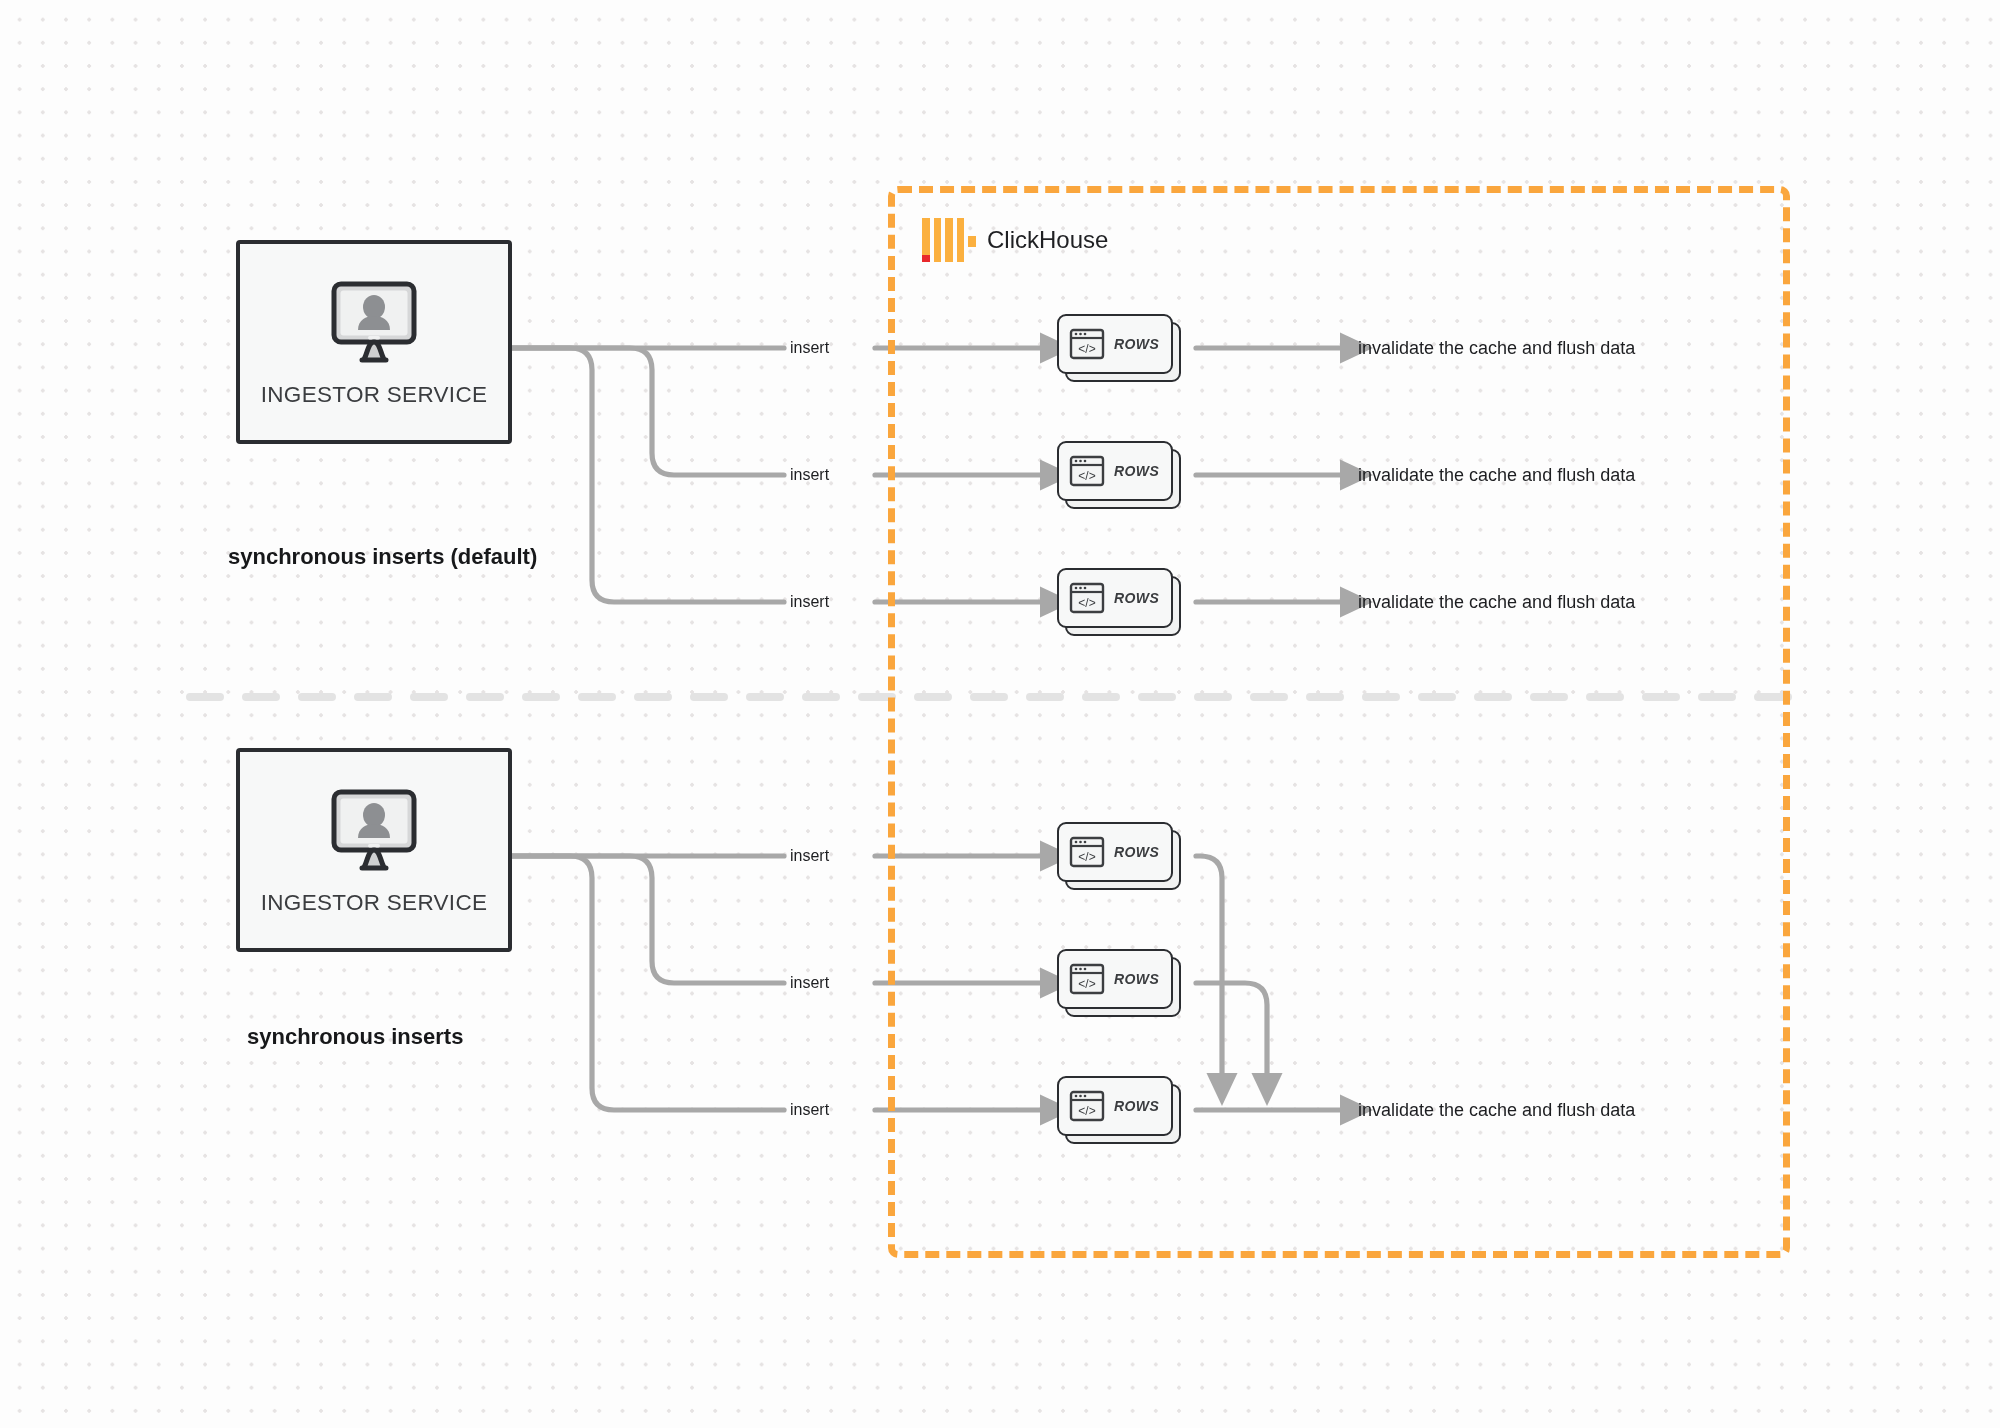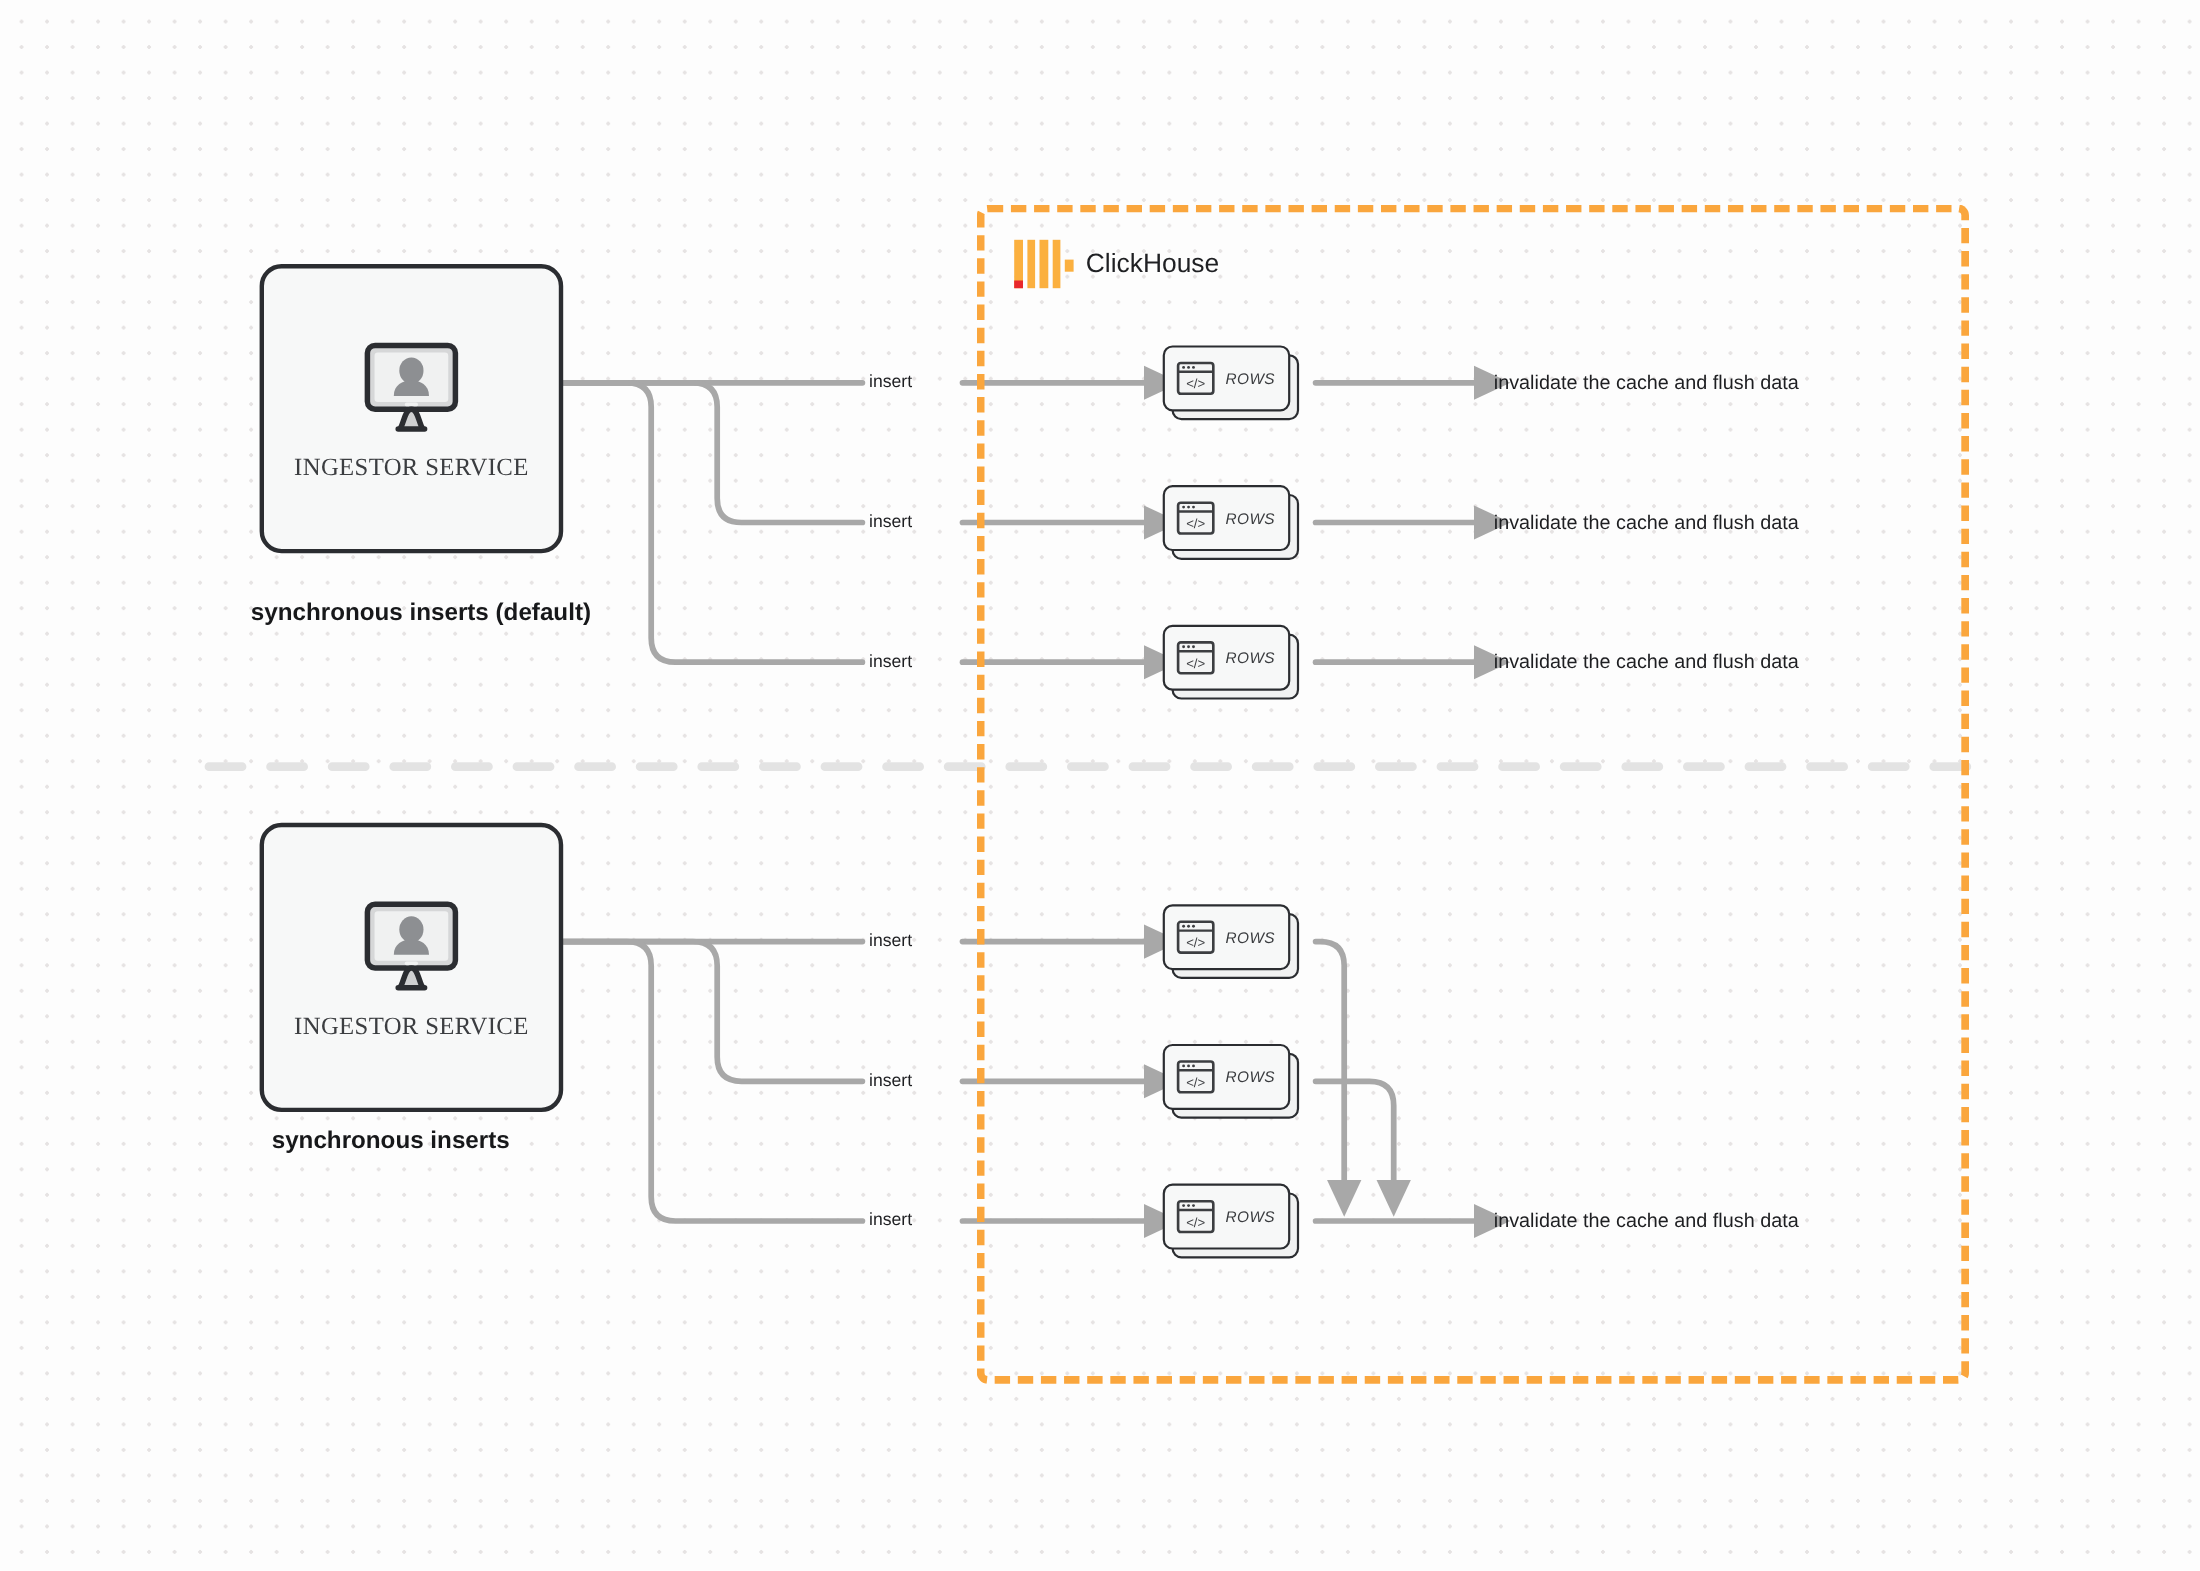--- a/index.html
+++ b/index.html
@@ -24,31 +24,30 @@
     left: 0; top: 0;
     width: 2000px;
     height: 1428px;
     pointer-events: none;
   }
 
   
   .service-node {
     position: absolute;
     width: 276px;
-    height: 263px;
+    height: 204px;
     background: #f7f8f8;
     border: 4.5px solid #2b2d31;
-    border-radius: 20px;
+    border-radius: 4px;
     box-sizing: border-box;
     display: flex;
     flex-direction: column;
     align-items: center;
     justify-content: center;
     z-index: 5;
-    font-family: Liberation Serif, serif;
   }
   .service-node .monitor-icon { margin-top: 4px; }
   .service-label {
     margin-top: 16px;
     font-size: 22.5px;
     color: #3b3d40;
     letter-spacing: 0.3px;
     white-space: nowrap;
   }
 
@@ -151,21 +150,21 @@
     border-radius: 9px;
     box-sizing: border-box;
     display: flex;
     align-items: center;
     gap: 9px;
     padding-left: 10px;
   }
   .rows-card .rows-text {
     font-size: 14px;
     font-style: italic;
-    font-weight: normal;
+    font-weight: bold;
     color: #3a3c3f;
     letter-spacing: 0.4px;
   }
 
   
   .edge-label {
     position: absolute;
     font-size: 16px;
     color: #1d1e21;
     white-space: nowrap;

